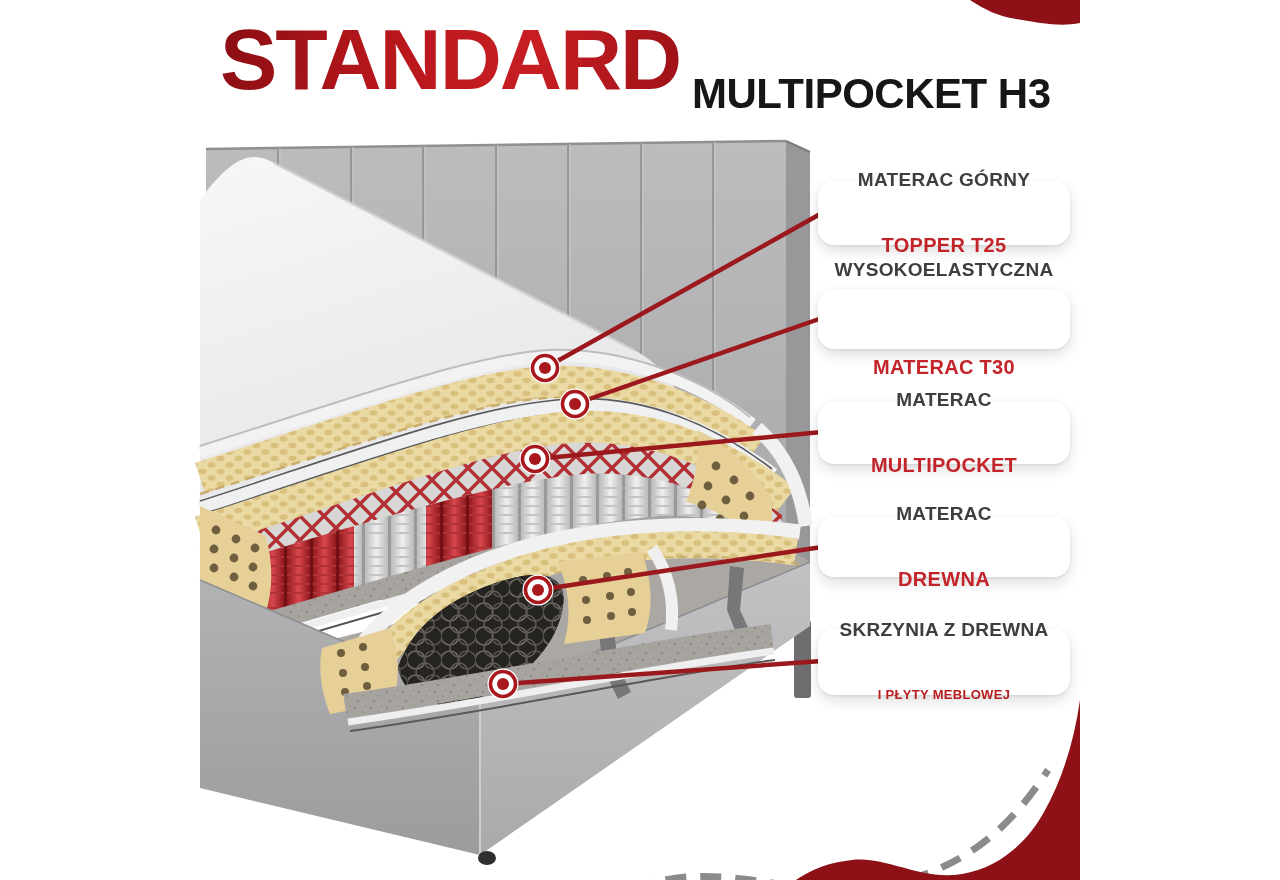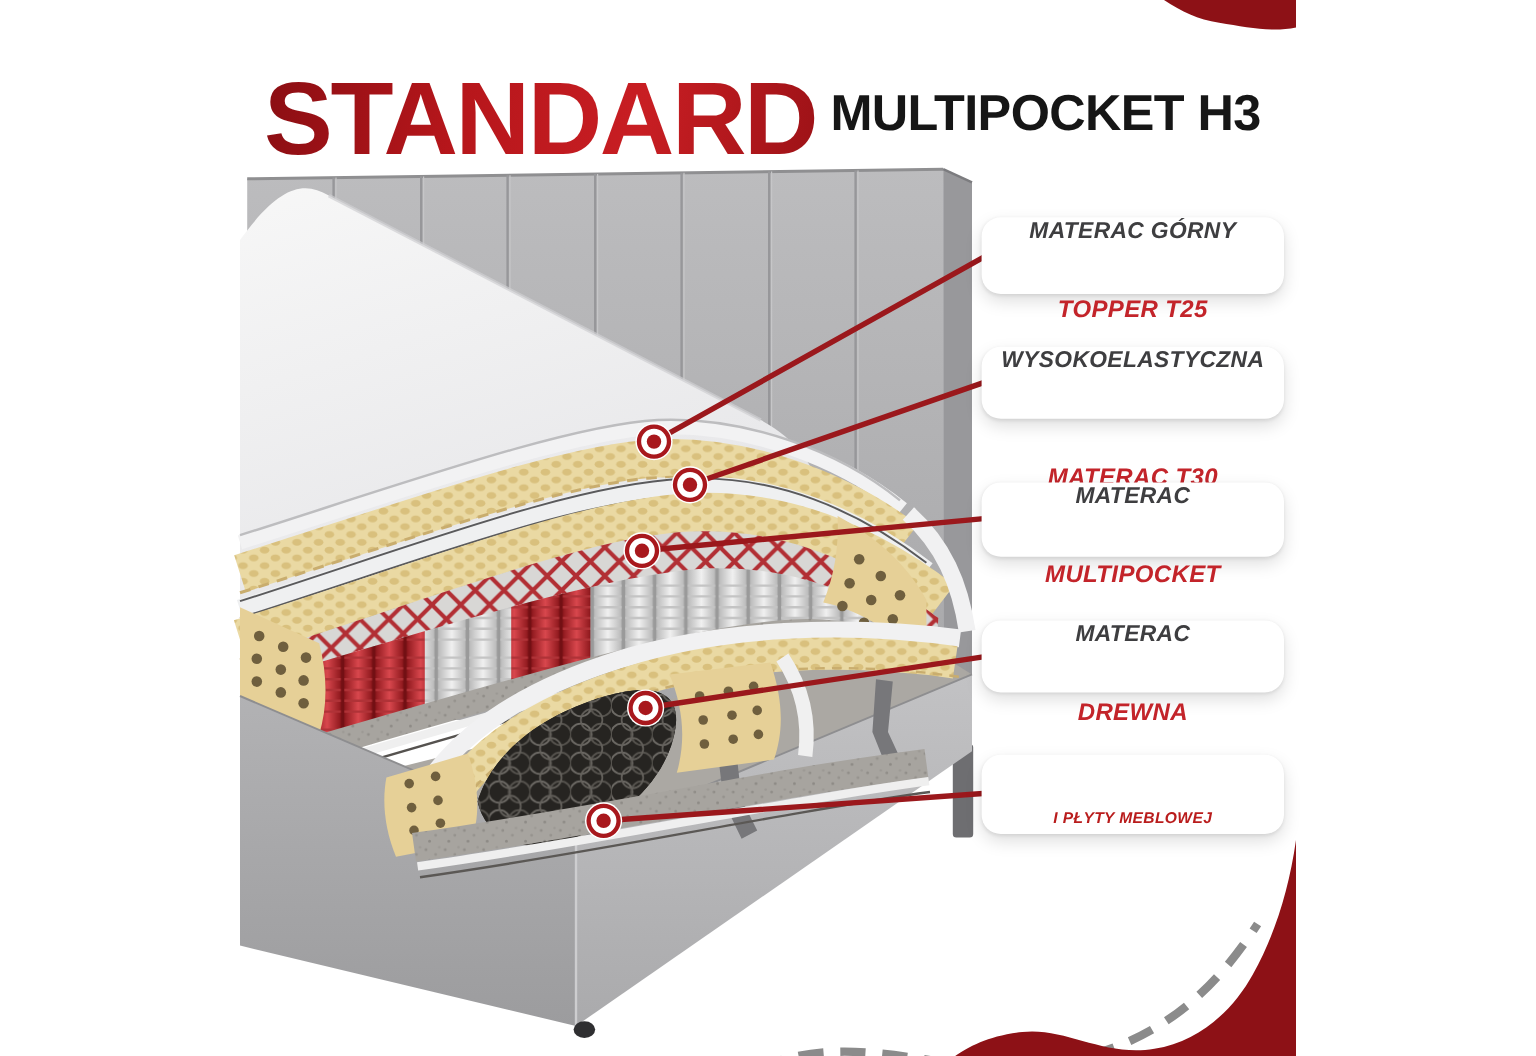--- a/index.html
+++ b/index.html
@@ -5,35 +5,35 @@
   html,body{margin:0;padding:0;background:#fff;}
   #stage{
     position:relative;width:1280px;height:880px;background:#ffffff;overflow:hidden;
     font-family:"Liberation Sans",sans-serif;
   }
   
   #title-main{
     position:absolute;left:220px;top:16px;
     font-size:86px;font-weight:bold;letter-spacing:-2px;line-height:86px;
     background:linear-gradient(100deg,#8a0e13 0%,#b6161b 35%,#c81e23 68%,#9d1217 100%);
-    -webkit-background-clip:text;background-clip:text;color:transparent;margin-top:40px;
+    -webkit-background-clip:text;background-clip:text;color:transparent;
   }
   #title-sub{
     position:absolute;left:692px;top:26px;
     font-size:42px;font-weight:bold;line-height:40px;color:#161616;letter-spacing:-0.5px;
     white-space:nowrap;
     margin-top:48px;
   }
   
   .callout{
     position:absolute;left:818px;width:252px;
     background:#ffffff;border-radius:16px;
     box-shadow:0 6px 14px rgba(0,0,0,.13),0 1px 3px rgba(0,0,0,.08);
-    display:flex;flex-direction:column;align-items:center;justify-content:flex-start;
-    text-align:center;z-index:5;font-style:italic;
+    display:flex;flex-direction:column;align-items:center;justify-content:center;
+    text-align:center;z-index:5;
   }
   .callout .l1{font-size:19px;font-weight:bold;color:#3e3e40;letter-spacing:.3px;line-height:24px;}
   .callout .l2{font-size:20px;font-weight:bold;color:#c3242a;letter-spacing:.3px;line-height:25px;margin-top:41px;}
   .callout .l2.dark{color:#b91c1c;font-size:13px;line-height:24px;}
   #callout-1{top:181px;height:64px;}
   #callout-2{top:289px;height:60px;gap:32px;}
   #callout-3{top:402px;height:62px;}
   #callout-4{top:517px;height:60px;}
   #callout-5{top:629px;height:66px;}
   
@@ -331,16 +331,17 @@
   </div>
   <div class="callout" id="callout-3">
     <div class="l1">MATERAC</div>
     <div class="l2">MULTIPOCKET</div>
   </div>
   <div class="callout" id="callout-4">
     <div class="l1">MATERAC</div>
     <div class="l2">DREWNA</div>
   </div>
   <div class="callout" id="callout-5">
+    <div class="l1">SKRZYNIA Z DREWNA</div>
     <div class="l2 dark">I PŁYTY MEBLOWEJ</div>
   </div>
 
 </div>
 
 </body></html>

